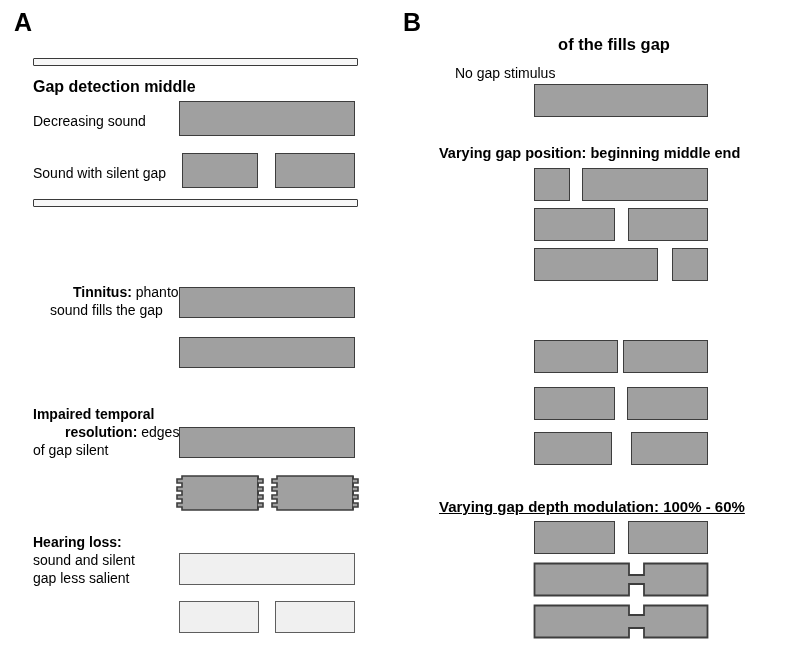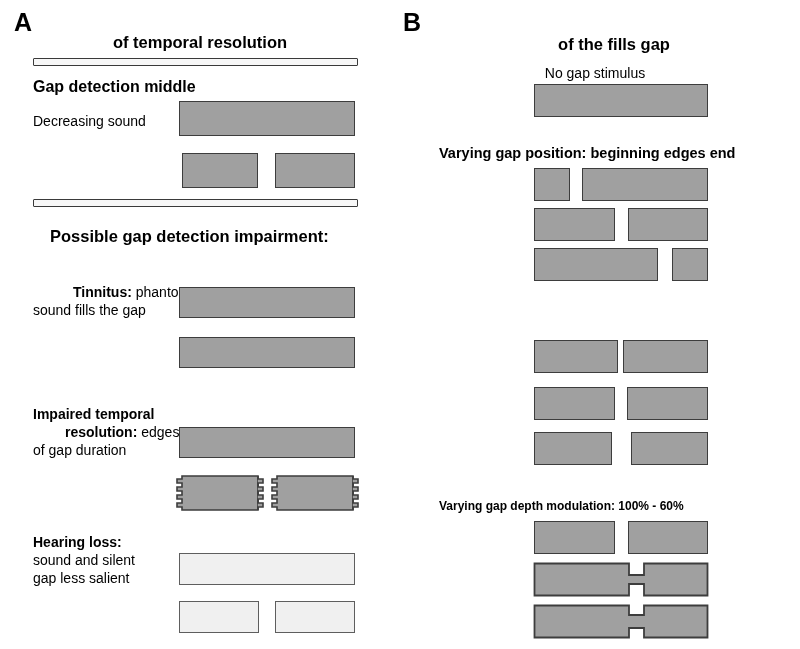--- a/index.html
+++ b/index.html
@@ -27,21 +27,21 @@
   .panel-title{
     position:absolute;
     font-size:16.5px;font-weight:bold;
     line-height:20px;
     text-align:center;
   }
 
   
   .lbl{position:absolute;line-height:18px;white-space:pre;}
   .lbl.r14{font-size:14px;font-weight:normal;}
-  .lbl.center{text-align:center;}
+  .lbl.center{}
   .lbl .strong{font-weight:bold;}
   .section-head{position:absolute;font-size:16px;font-weight:bold;line-height:19px;white-space:pre;}
 
   
   .rail{
     position:absolute;
     background:#f7f7f7;
     border:1.5px solid #3a3a3a;
     border-radius:1px;
     box-sizing:border-box;
@@ -67,49 +67,48 @@
 <body>
 
 <div class="figure">
 
   <div class="panel panel-a">
 
     <div class="panel-letter" style="left:14px;top:10px;">A</div>
 
     <div class="panel-title" style="left:40px;top:12px;width:320px;">
       <br>
-      <span>of temporal resolution</span>
     </div>
 
     <div class="rail" style="left:33px;top:58px;width:325px;height:8px;"></div>
 
     <div class="section-head" style="left:33px;top:77px;">Gap detection middle</div>
 
     <div class="lbl r14" style="left:33px;top:112px;">Decreasing sound</div>
     <div class="bar" style="left:179px;top:101px;width:176px;height:35px;"></div>
 
+    <div class="lbl r14" style="left:33px;top:164px;">Sound with silent gap</div>
     <div class="bar" style="left:182px;top:153px;width:76px;height:35px;"></div>
     <div class="bar" style="left:275px;top:153px;width:80px;height:35px;"></div>
 
     <div class="rail" style="left:33px;top:199px;width:325px;height:8px;"></div>
 
-    <div class="section-head" style="left:50px;top:227px;font-size:16.5px;">Possible gap detection impairment:</div>
 
     <div class="lbl r14" style="left:33px;top:283px;margin-left:40px;"><span class="strong">Tinnitus:</span><span> phantom</span></div>
-    <div class="lbl r14" style="left:33px;top:301px;">sound fills the gap</div>
+    <div class="lbl r14" style="left:50px;top:301px;">sound fills the gap</div>
 
     <div class="bar" style="left:179px;top:287px;width:176px;height:31px;"></div>
 
     <div class="bar" style="left:179px;top:337px;width:176px;height:31px;">
       <div class="fill-orange" style="left:84px;top:0;width:13px;height:100%;"></div>
     </div>
 
     <div class="lbl r14" style="left:33px;top:405px;"><span class="strong">Impaired temporal</span></div>
     <div class="lbl r14" style="left:33px;top:423px;margin-left:32px;"><span class="strong">resolution:</span><span> edges</span></div>
-    <div class="lbl r14" style="left:33px;top:441px;">of gap duration</div>
+    <div class="lbl r14" style="left:33px;top:441px;">of gap silent</div>
 
     <div class="bar" style="left:179px;top:427px;width:176px;height:31px;"></div>
 
     <div class="combwrap" style="left:176px;top:473px;">
       <svg width="88" height="40" viewBox="0 0 88 40">
         <path d="M6,3 H82 V37 H6 V34 H1 V30 H6 V26 H1 V22 H6 V18 H1 V14 H6 V10 H1 V6 H6 Z" fill="#a0a0a0" stroke="#3d3d3d" stroke-width="1.6" stroke-linejoin="miter"></path>
         <path d="M82,3 V6 H87 V10 H82 V14 H87 V18 H82 V22 H87 V26 H82 V30 H87 V34 H82 V37" fill="#a0a0a0" stroke="#3d3d3d" stroke-width="1.6" stroke-linejoin="miter"></path>
       </svg>
     </div>
     <div class="combwrap" style="left:271px;top:473px;">
@@ -133,42 +132,42 @@
     <div class="panel-letter" style="left:8px;top:10px;">B</div>
 
     <div class="panel-title" style="left:34px;top:14px;width:370px;">
       <br>
       <span>of the fills gap</span>
     </div>
 
     <div class="lbl r14 center" style="left:60px;top:64px;width:280px;">No gap stimulus</div>
     <div class="bar" style="left:139px;top:84px;width:174px;height:33px;"></div>
 
-    <div class="section-head" style="left:44px;top:144px;font-size:14.5px;">Varying gap position: beginning edges end</div>
+    <div class="section-head" style="left:44px;top:144px;font-size:14.5px;">Varying gap position: beginning middle end</div>
 
     <div class="bar" style="left:139px;top:168px;width:36px;height:33px;"></div>
     <div class="bar" style="left:187px;top:168px;width:126px;height:33px;"></div>
 
     <div class="bar" style="left:139px;top:208px;width:81px;height:33px;"></div>
     <div class="bar" style="left:233px;top:208px;width:80px;height:33px;"></div>
 
     <div class="bar" style="left:139px;top:248px;width:124px;height:33px;"></div>
     <div class="bar" style="left:277px;top:248px;width:36px;height:33px;"></div>
 
 
     <div class="bar" style="left:139px;top:340px;width:84px;height:33px;"></div>
     <div class="bar" style="left:228px;top:340px;width:85px;height:33px;"></div>
 
     <div class="bar" style="left:139px;top:387px;width:81px;height:33px;"></div>
     <div class="bar" style="left:232px;top:387px;width:81px;height:33px;"></div>
 
     <div class="bar" style="left:139px;top:432px;width:78px;height:33px;"></div>
     <div class="bar" style="left:236px;top:432px;width:77px;height:33px;"></div>
 
-    <div class="section-head" style="left:44px;top:497px;font-size:12px;">Varying gap depth modulation: 100% - 60%</div>
+    <div class="section-head" style="left:44px;top:497px;font-size:15px;text-decoration:underline;">Varying gap depth modulation: 100% - 60%</div>
 
     <div class="bar" style="left:139px;top:521px;width:81px;height:33px;"></div>
     <div class="bar" style="left:233px;top:521px;width:80px;height:33px;"></div>
 
     <div class="combwrap" style="left:138px;top:562px;">
       <svg width="176" height="35" viewBox="0 0 176 35">
         <path d="M1.5,1.5 H96 V13 H111 V1.5 H174.5 V33.5 H111 V22 H96 V33.5 H1.5 Z" fill="#a0a0a0" stroke="#3d3d3d" stroke-width="1.8" stroke-linejoin="miter"></path>
       </svg>
     </div>
 

